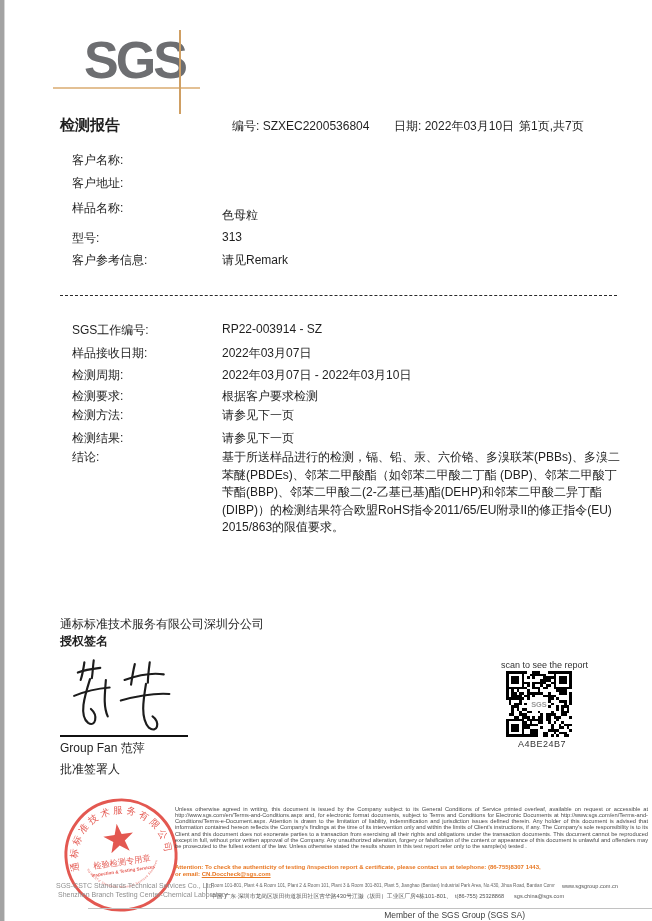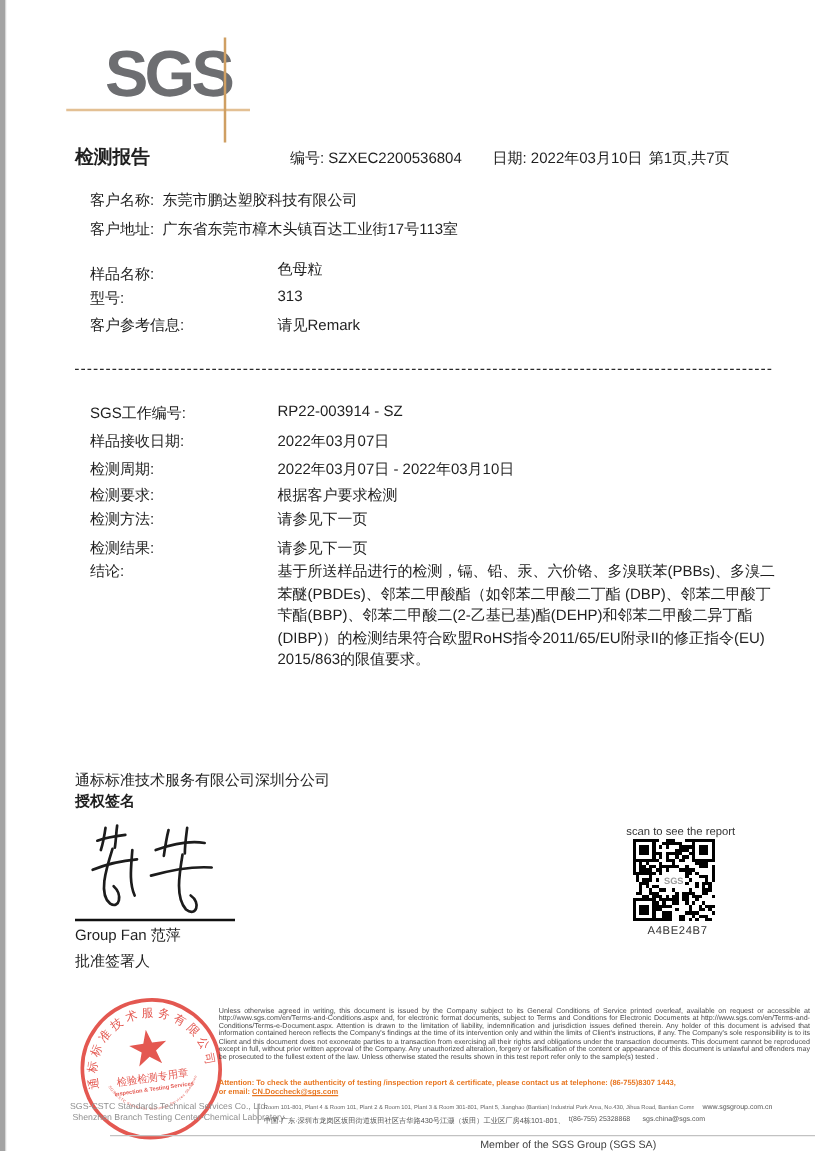--- a/index.html
+++ b/index.html
@@ -67,25 +67,23 @@
     <span>编号:</span>
     <span>SZXEC2200536804</span>
   </div>
   <div class="abs t12" id="date-line">
     <span>日期:</span>
     <span>2022年03月10日</span>
   </div>
   <div class="abs t12" id="page-info">第1页,共7页</div>
 
   <div class="label" style="top:152px">客户名称:</div>
-  <div class="val-c" style="top:152px">东莞市鹏达塑胶科技有限公司</div>
   <div class="label" style="top:175px">客户地址:</div>
-  <div class="val-c" style="top:175px">广东省东莞市樟木头镇百达工业街17号113室</div>
-
-  <div class="label" style="top:211px">样品名称:</div>
+
+  <div class="label" style="top:200px">样品名称:</div>
   <div class="val-s" style="top:207px">色母粒</div>
   <div class="label" style="top:230px">型号:</div>
   <div class="val-s" style="top:230px">313</div>
   <div class="label" style="top:252px">客户参考信息:</div>
   <div class="val-s" style="top:252px">请见Remark</div>
 
   <div class="abs" id="dash-sep"></div>
 
   <div class="label" style="top:322px">SGS工作编号:</div>
   <div class="val-s" style="top:322px">RP22-003914 - SZ</div>

